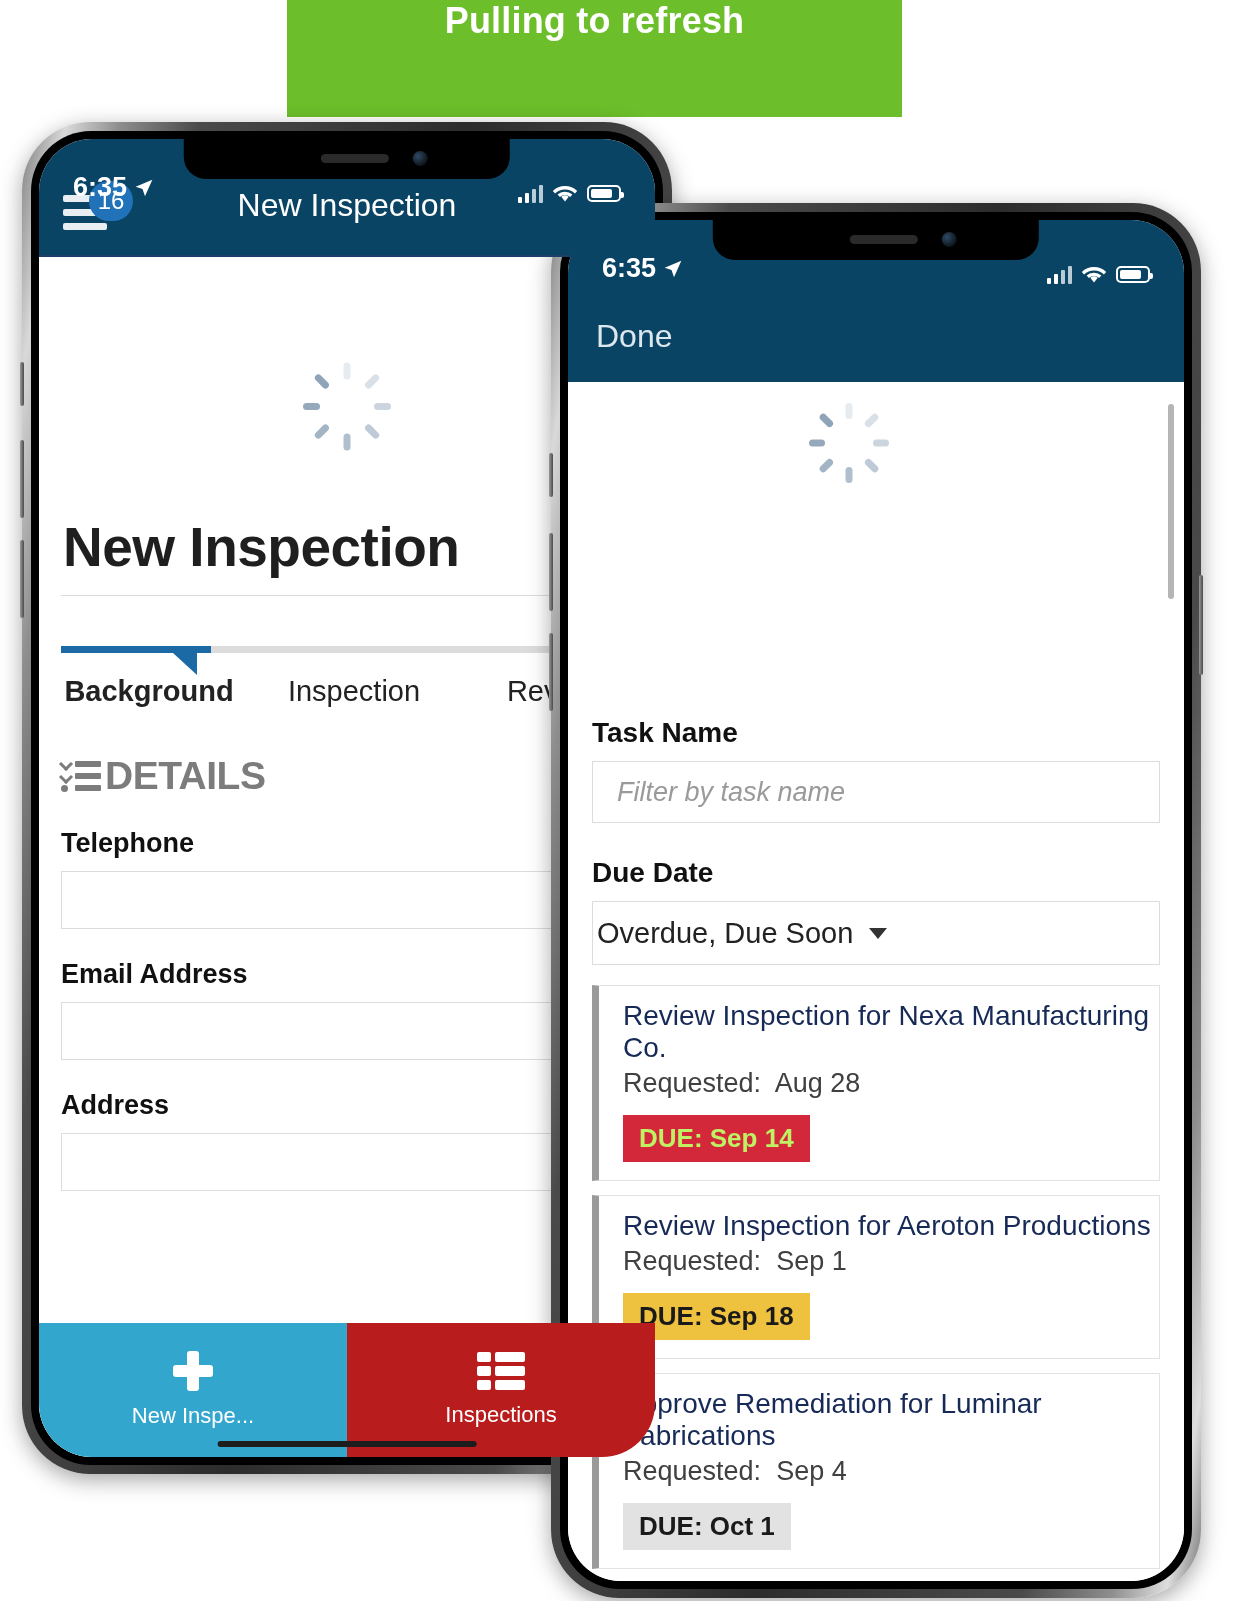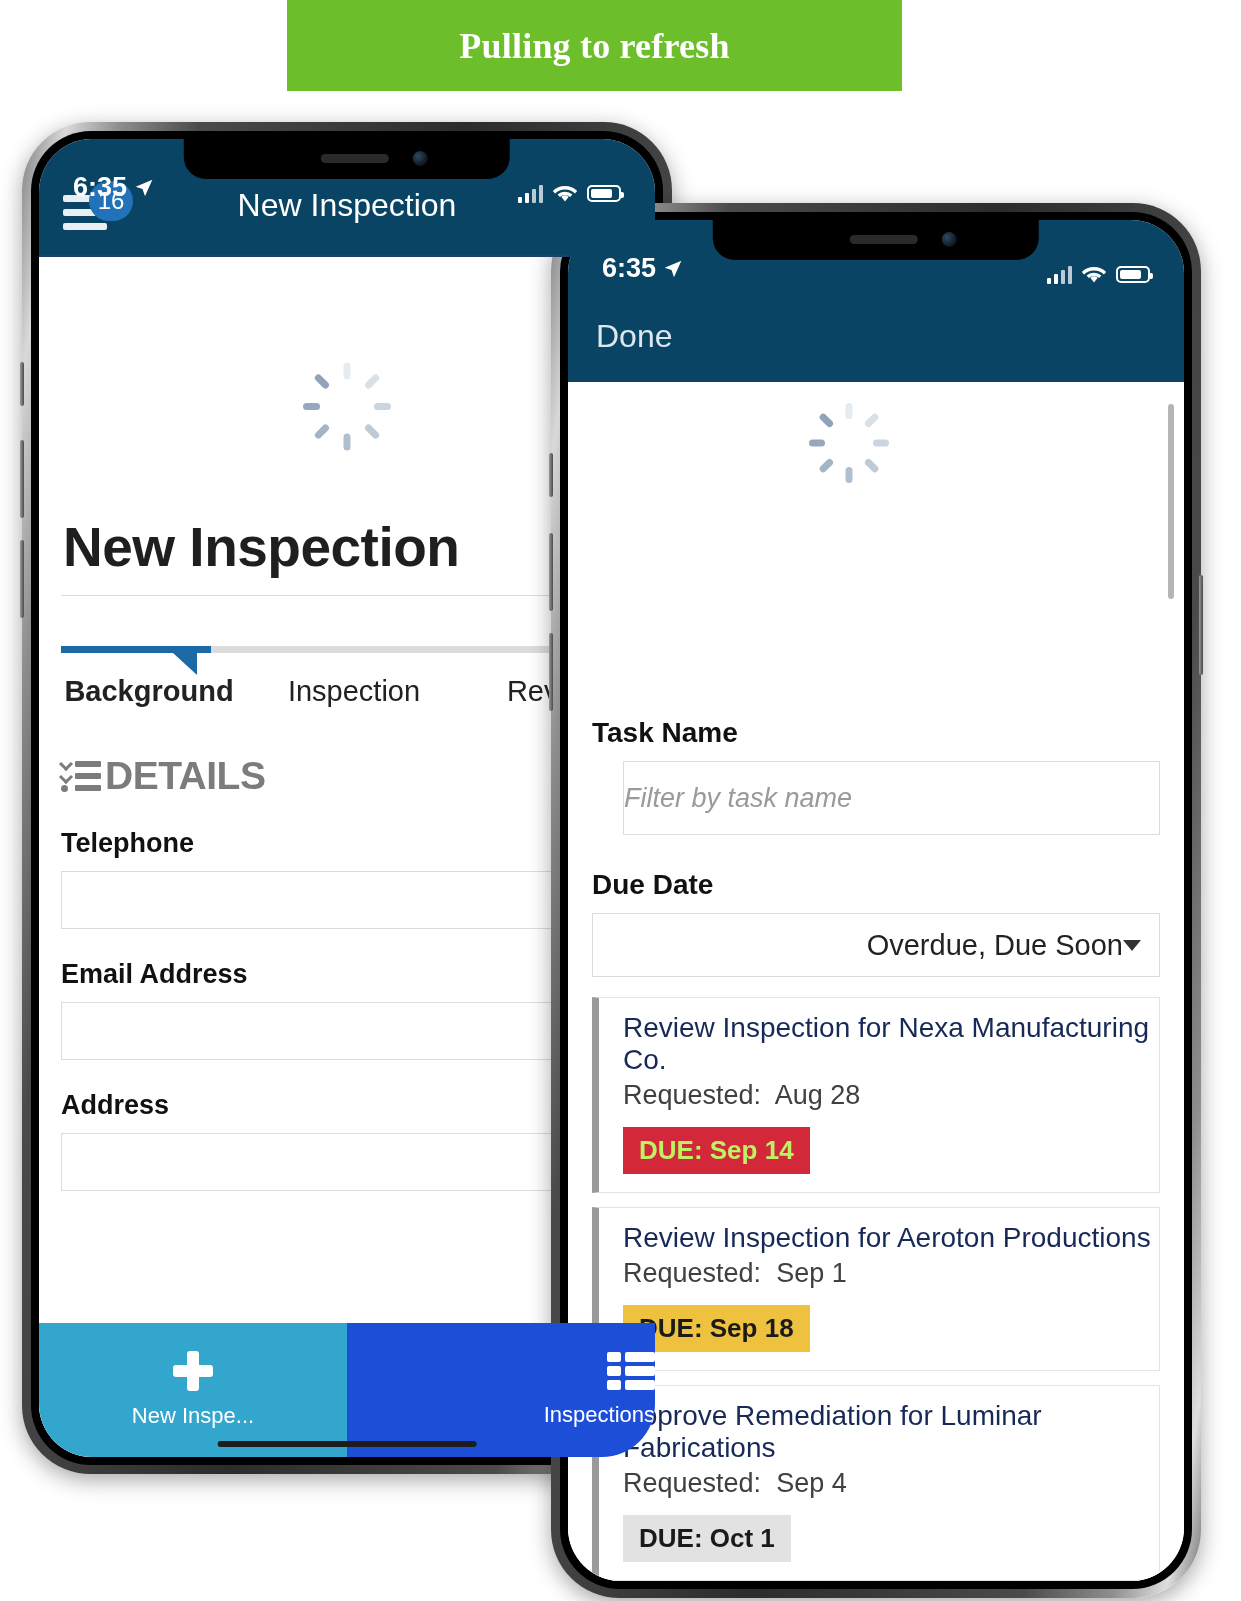--- a/index.html
+++ b/index.html
@@ -6,23 +6,23 @@
   html, body {
     width: 1241px; height: 1601px;
     background: #ffffff;
     font-family: "Liberation Sans", sans-serif;
     overflow: hidden;
   }
   .stage { position: relative; width: 1241px; height: 1601px; background:#fff; }
 
   
   .banner {
-    position: absolute; left: 287px; top: 0px; width: 615px; height: 91px;
+    position: absolute; left: 287px; top: 0px; width: 615px; height: 117px;
     background: #6cbe2b;
-    display: flex; align-items: center; justify-content: center; font-family: Liberation Serif, serif;
+    display: flex; align-items: flex-start; justify-content: center;
   }
   .banner-text {
     color: #ffffff; font-size: 36px; font-weight: bold; letter-spacing: .2px;
   }
 
   
   .phone { position: absolute; }
   .phone-body {
     position: absolute; inset: 0;
     border-radius: 68px;
@@ -141,21 +141,21 @@
   .field-row { display:flex; gap: 18px; padding: 0 22px; margin-top: 30px;}
   .field { flex: 1; }
   .field-label { font-size: 27px; font-weight: bold; color:#111; margin-bottom: 12px;}
   .field-label em { font-weight: normal; font-style: italic; color:#8a8a8a; }
   .field-input { height: 58px; border: 1px solid #dcdcdc; background:#fff;}
 
   
   .tabbar { position:absolute; left:0; right:0; bottom:0; height: 134px; display:flex; z-index:42;border-radius:17px;}
   .tabbar-item { flex:1; display:flex; flex-direction:column; align-items:center; justify-content:center; gap:12px; color:#fff;}
   .tabbar-item.active { background:#33a6ce; }
-  .tabbar-item.inactive { background:#1d4ed8;align-items:flex-end; }
+  .tabbar-item.inactive { background:#b91c1c; }
   .tabbar-label { font-size: 22px; }
   .plus-icon { position:relative; width:40px; height:40px;}
   .plus-icon span { position:absolute; background:#fff; border-radius:3px;}
   .plus-icon span:nth-child(1){ left:14px; top:0; width:12px; height:40px;}
   .plus-icon span:nth-child(2){ left:0; top:14px; width:40px; height:12px;}
   .list-icon { width: 48px; height: 38px; display:grid; grid-template-columns: 14px 30px; grid-template-rows: repeat(3, 10px); gap: 4px;}
   .list-icon i { background:#fff; border-radius:2px; display:block;}
 
   
   .navbar2 { background:#0a4464; height: 92px; position: relative; z-index:30;}
@@ -163,27 +163,27 @@
   .p2-content { position:absolute; left:0; right:0; top:162px; bottom:0; background:#fff; overflow:hidden;}
   .spinner2 { position: relative; width: 50px; height: 50px; margin: 20px 0 0 256px; }
   .spinner2 i {
     position:absolute; left:50%; top:50%; width:7px; height:16px; border-radius:4px;
     transform-origin: 50% 24px; background:#8fa4b8;
   }
   .scroll-track { position:absolute; right: 10px; top: 22px; width: 6px; height: 195px; background:#b5b5b5; border-radius:4px;}
   .filters { padding: 0 24px; margin-top: 265px;}
   .f-label { font-size: 28px; font-weight: bold; color:#111; margin-bottom: 12px;}
   .f-input {
-    height: 74px; border: 1px solid #dcdcdc; background:#fff; display:flex; align-items:center;
-    padding-left: 0; font-size: 27px; color:#9a9a9a; font-style: italic; margin-left: 31px;
+    height: 62px; border: 1px solid #dcdcdc; background:#fff; display:flex; align-items:center;
+    padding-left: 24px; font-size: 27px; color:#9a9a9a; font-style: italic;
   }
   .f-gap { height: 34px; }
   .f-select {
     height: 64px; border: 1px solid #dcdcdc; background:#fff; display:flex; align-items:center;
-    justify-content: flex-end; padding: 0 18px 0 4px; font-size: 29px; color:#222;
+    justify-content: flex-start; padding: 0 18px 0 4px; font-size: 29px; color:#222;gap:16px;
   }
   .caret-dn { width:0;height:0;border-left:9px solid transparent;border-right:9px solid transparent;border-top:11px solid #333;}
 
   .cards { padding: 20px 24px 0 24px; }
   .card {
     border: 1px solid #e3e3e3; border-left: 7px solid #9a9a9a; background:#fff;
     padding: 14px 0 18px 24px; margin-bottom: 14px;
   }
   .card-title { font-size: 28px; color:#172a57; margin-bottom: 4px;}
   .card-sub { font-size: 27px; color:#404040; }

